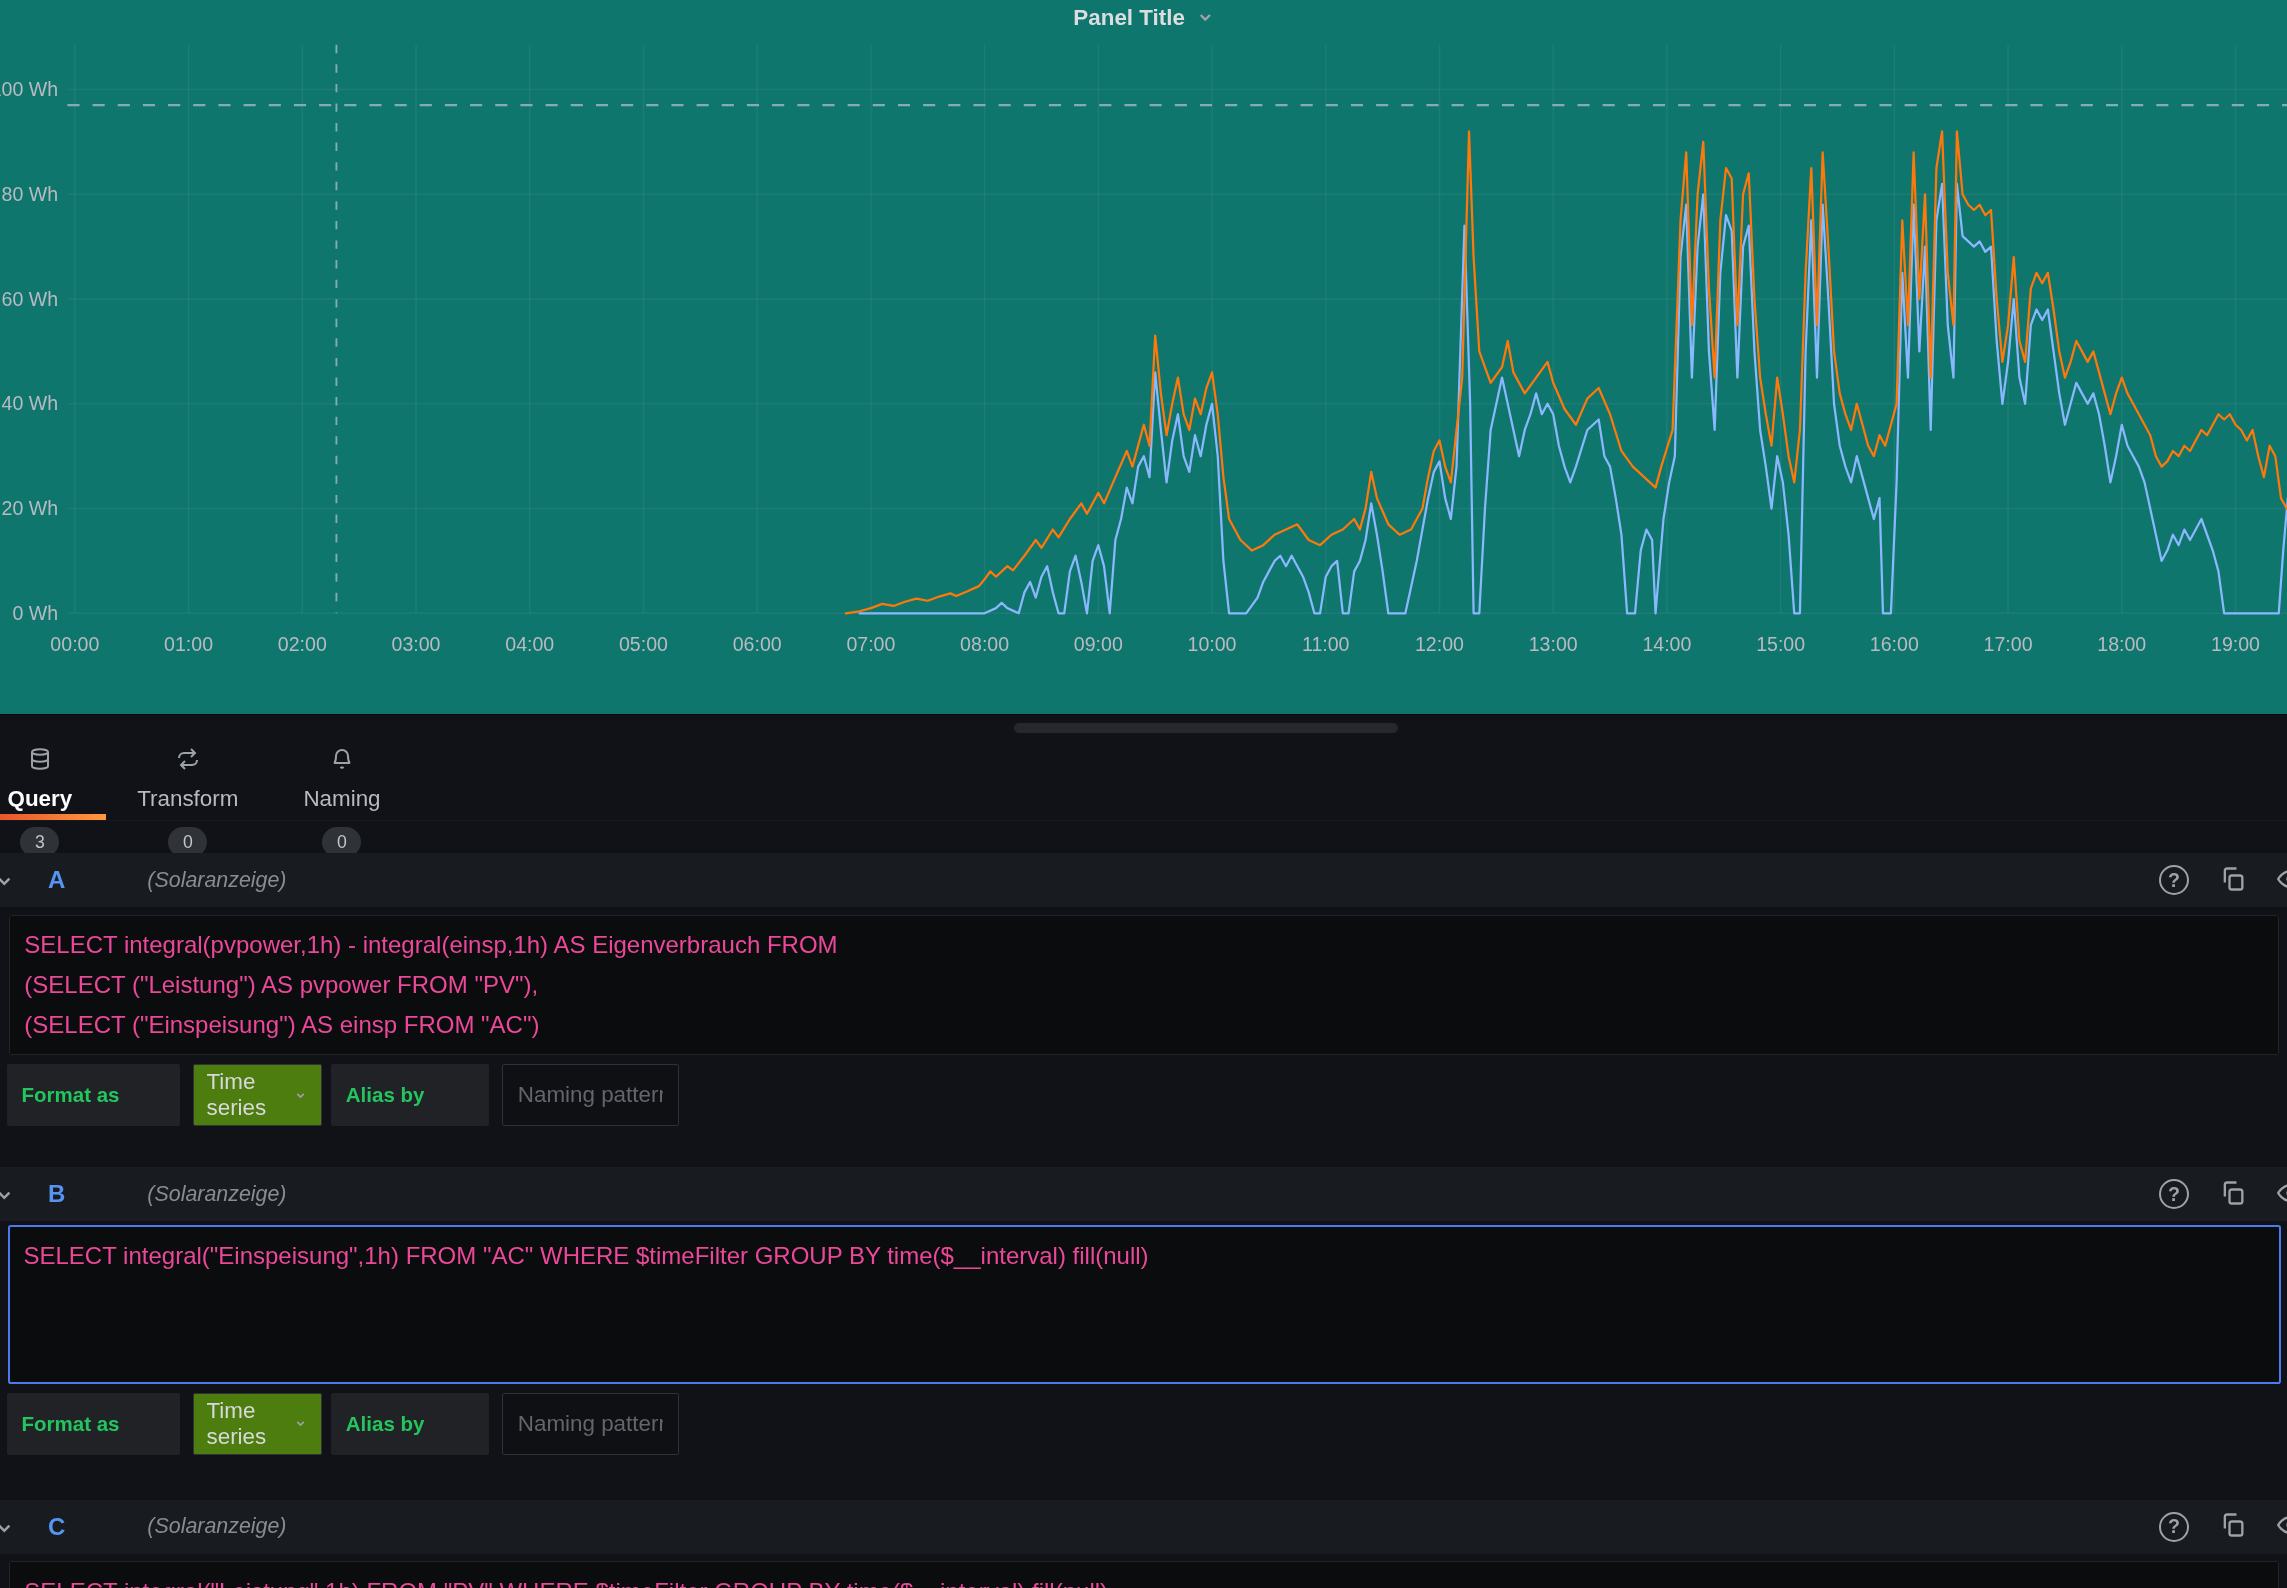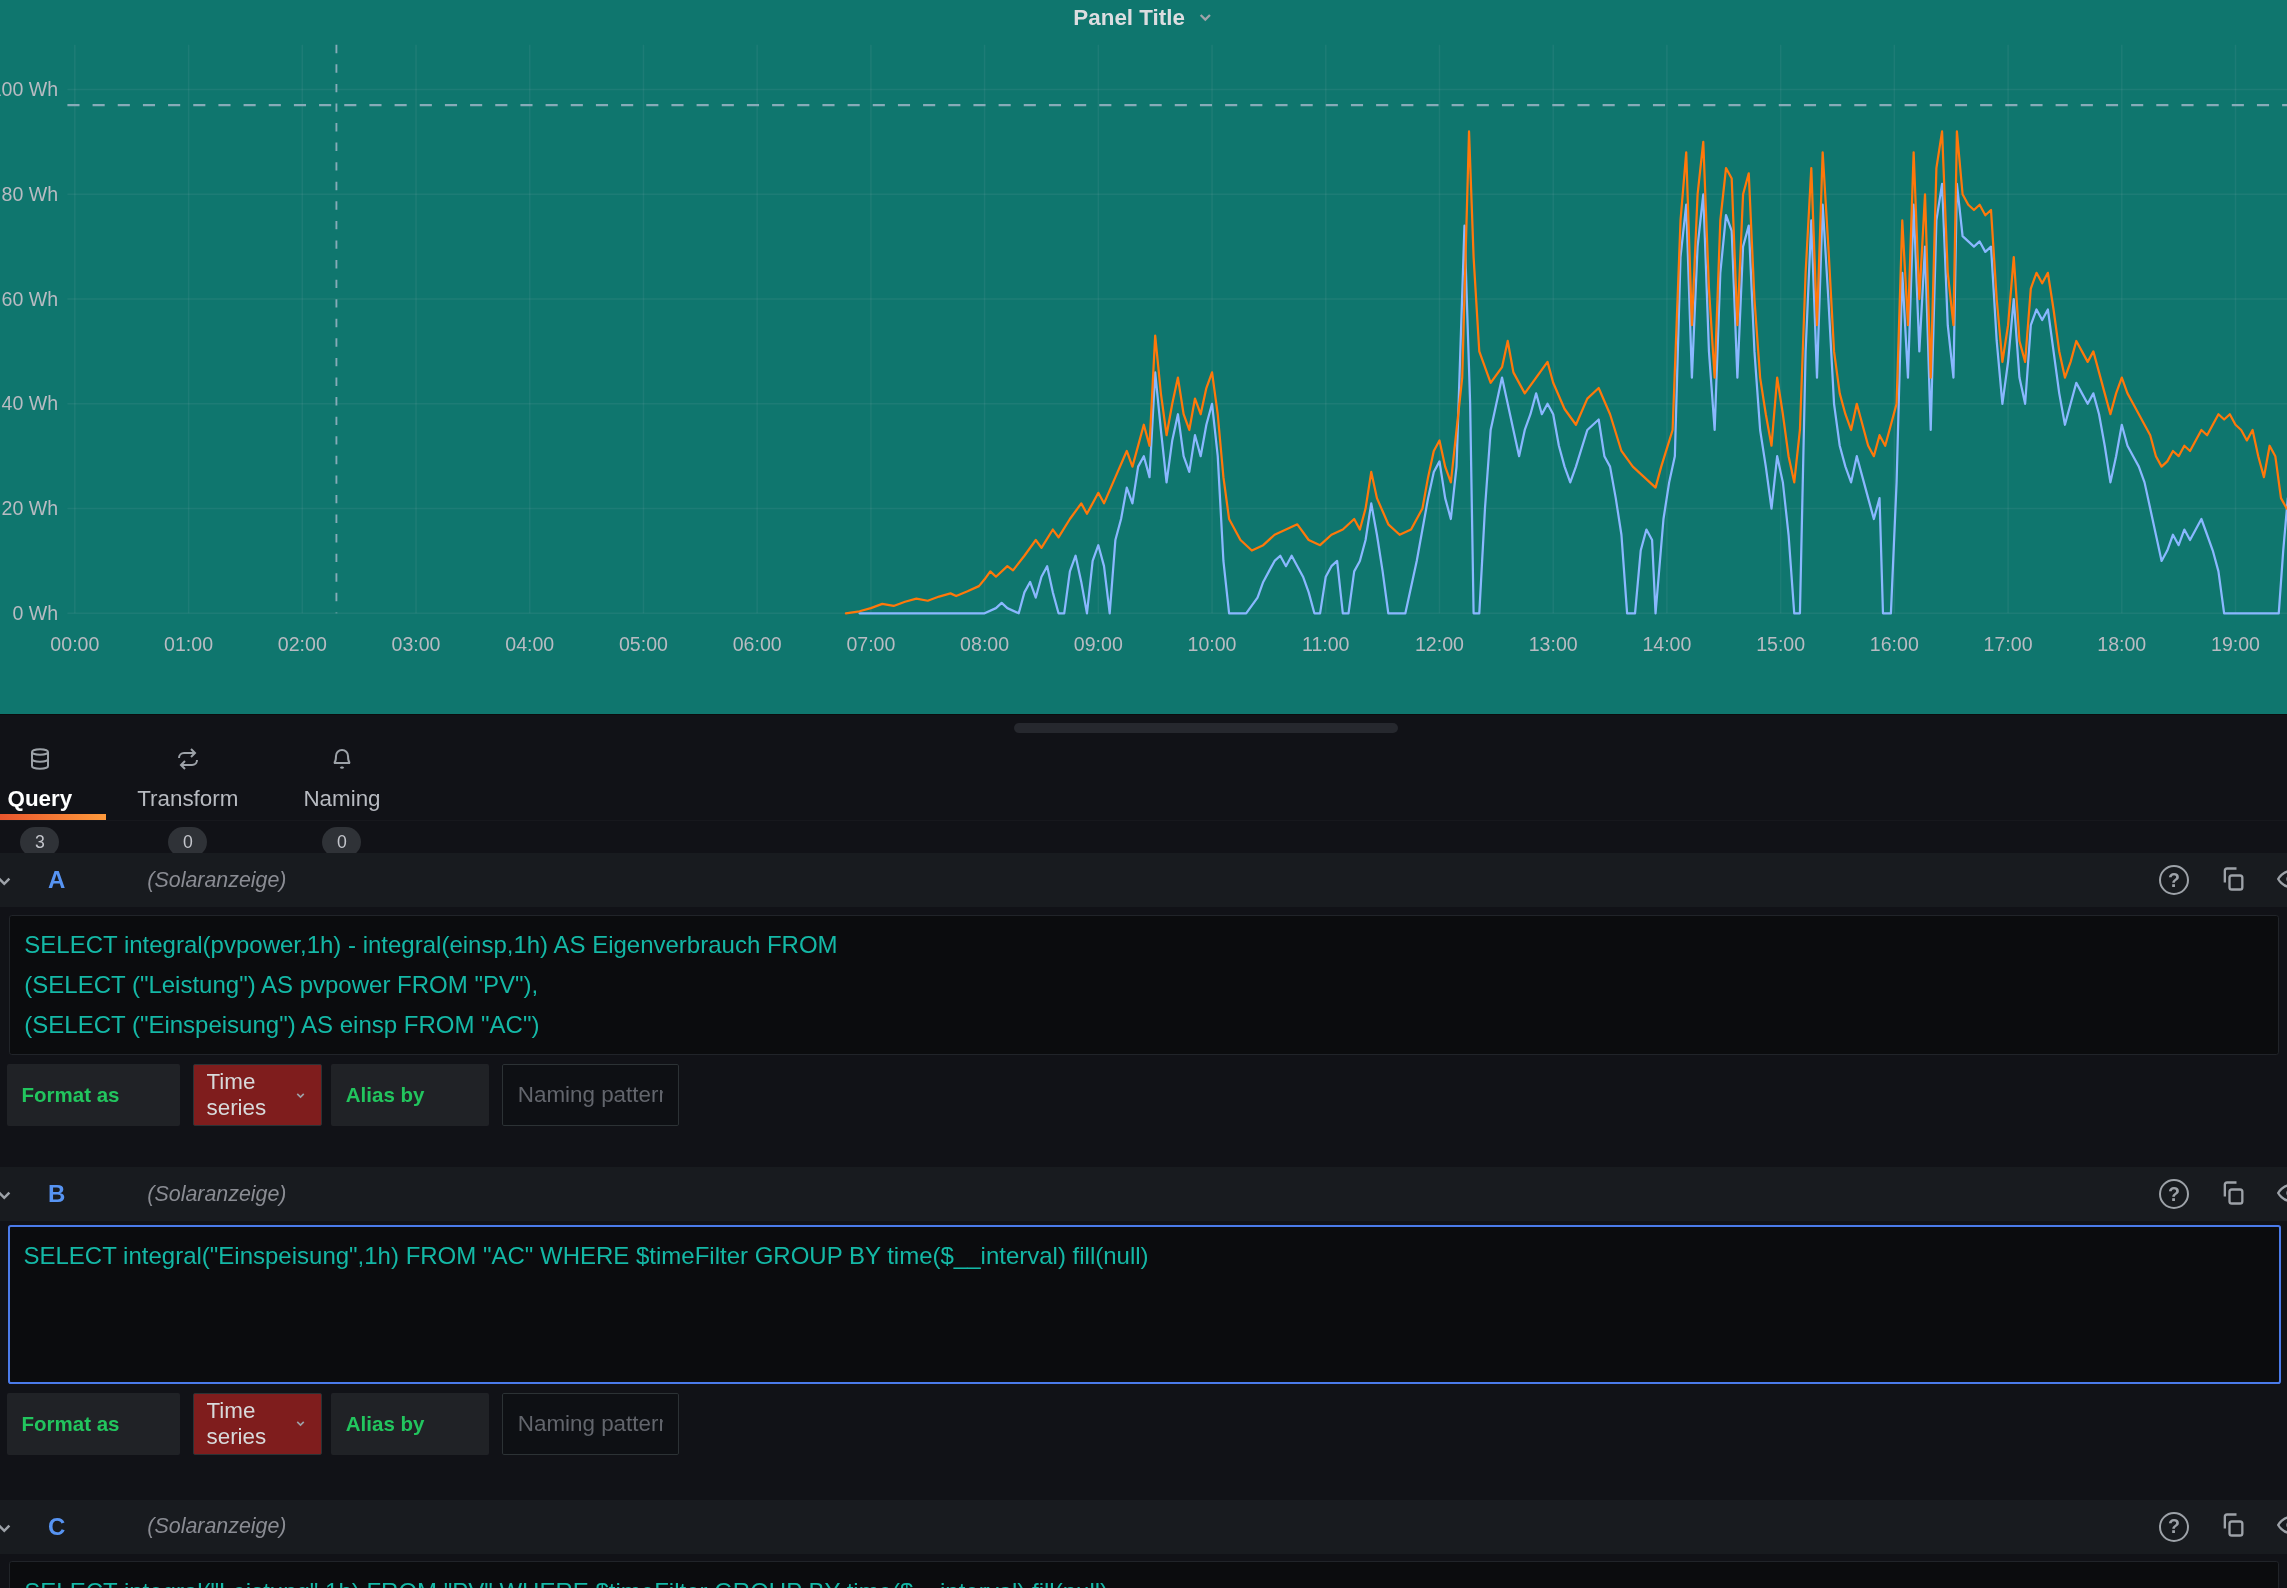--- a/index.html
+++ b/index.html
@@ -32,28 +32,28 @@
   .badge{background:#2f3237;color:#c3c5cb;font-size:17.7px;border-radius:15px;padding:4.7px 13px;min-width:13px;text-align:center;}
   
   .q-header{height:54px;background:#181b1f;display:flex;align-items:center;position:relative;overflow:hidden;}
   .q-collapse{position:absolute;left:-6.5px;top:17.7px;color:#9da2a8;}
   .q-letter{color:#5794f2;font-weight:700;font-size:24px;margin-left:48px;}
   .q-ds{font-style:italic;color:#8a8c93;font-size:21.4px;margin-left:82px;}
   .q-actions{position:absolute;right:-17px;display:flex;align-items:center;gap:30px;color:#9da2a8;}
   .icon-help{width:30px;height:30px;border:2.3px solid #9da2a8;border-radius:50%;
     display:flex;align-items:center;justify-content:center;font-size:19.6px;font-weight:700;color:#9da2a8;box-sizing:border-box;}
   .editor{margin:7.5px 9.3px 0;background:#0b0c0e;border:1.9px solid #212429;border-radius:2.8px;
-    padding:9.3px 0 9.3px 14px;font-size:24px;color:#14b8a6;line-height:40px;cursor:text;}
+    padding:9.3px 0 9.3px 14px;font-size:24px;color:#ec4899;line-height:40px;cursor:text;}
   .editor.focused{border:2.8px solid #4b7bea;margin:3.7px 7.5px 0;height:136px;box-sizing:content-box;}
   .editor.clipped{height:112px;}
   .fmt-row{display:flex;margin:9.3px 0 0 6.5px;height:62px;}
   .fmt-label{background:#202226;color:#22c55e;font-size:20.5px;font-weight:600;display:flex;align-items:center;
     padding-left:15px;border-radius:1.9px;box-sizing:border-box;width:173px;}
   .fmt-label.alias{width:158px;margin-left:9.3px;}
-  .fmt-dd{background:#7f1d1d;border:0.9px solid #2c3235;border-radius:1.9px;color:#d8d9da;font-size:22.4px;
+  .fmt-dd{background:#4d7c0f;border:0.9px solid #2c3235;border-radius:1.9px;color:#d8d9da;font-size:22.4px;
     display:flex;align-items:center;justify-content:space-between;padding:0 13px;box-sizing:border-box;width:129px;margin-left:13px;cursor:pointer;}
   .fmt-input{background:#0e1014;border:0.9px solid #2c3235;border-radius:1.9px;box-sizing:border-box;width:177px;margin-left:13px;
     display:flex;align-items:center;padding:0 13px;}
   .fmt-input input{background:transparent;border:none;outline:none;color:#d8d9da;font-size:22.4px;width:100%;
     font-family:"Liberation Sans","DejaVu Sans",sans-serif;}
   .fmt-input input::placeholder{color:#62656c;}
   .sec-a{margin-top:32px;}
   .sec-b{margin-top:41px;}
   .sec-c{margin-top:45px;}
   .chev{display:flex;align-items:center;color:#9da2a8;}

